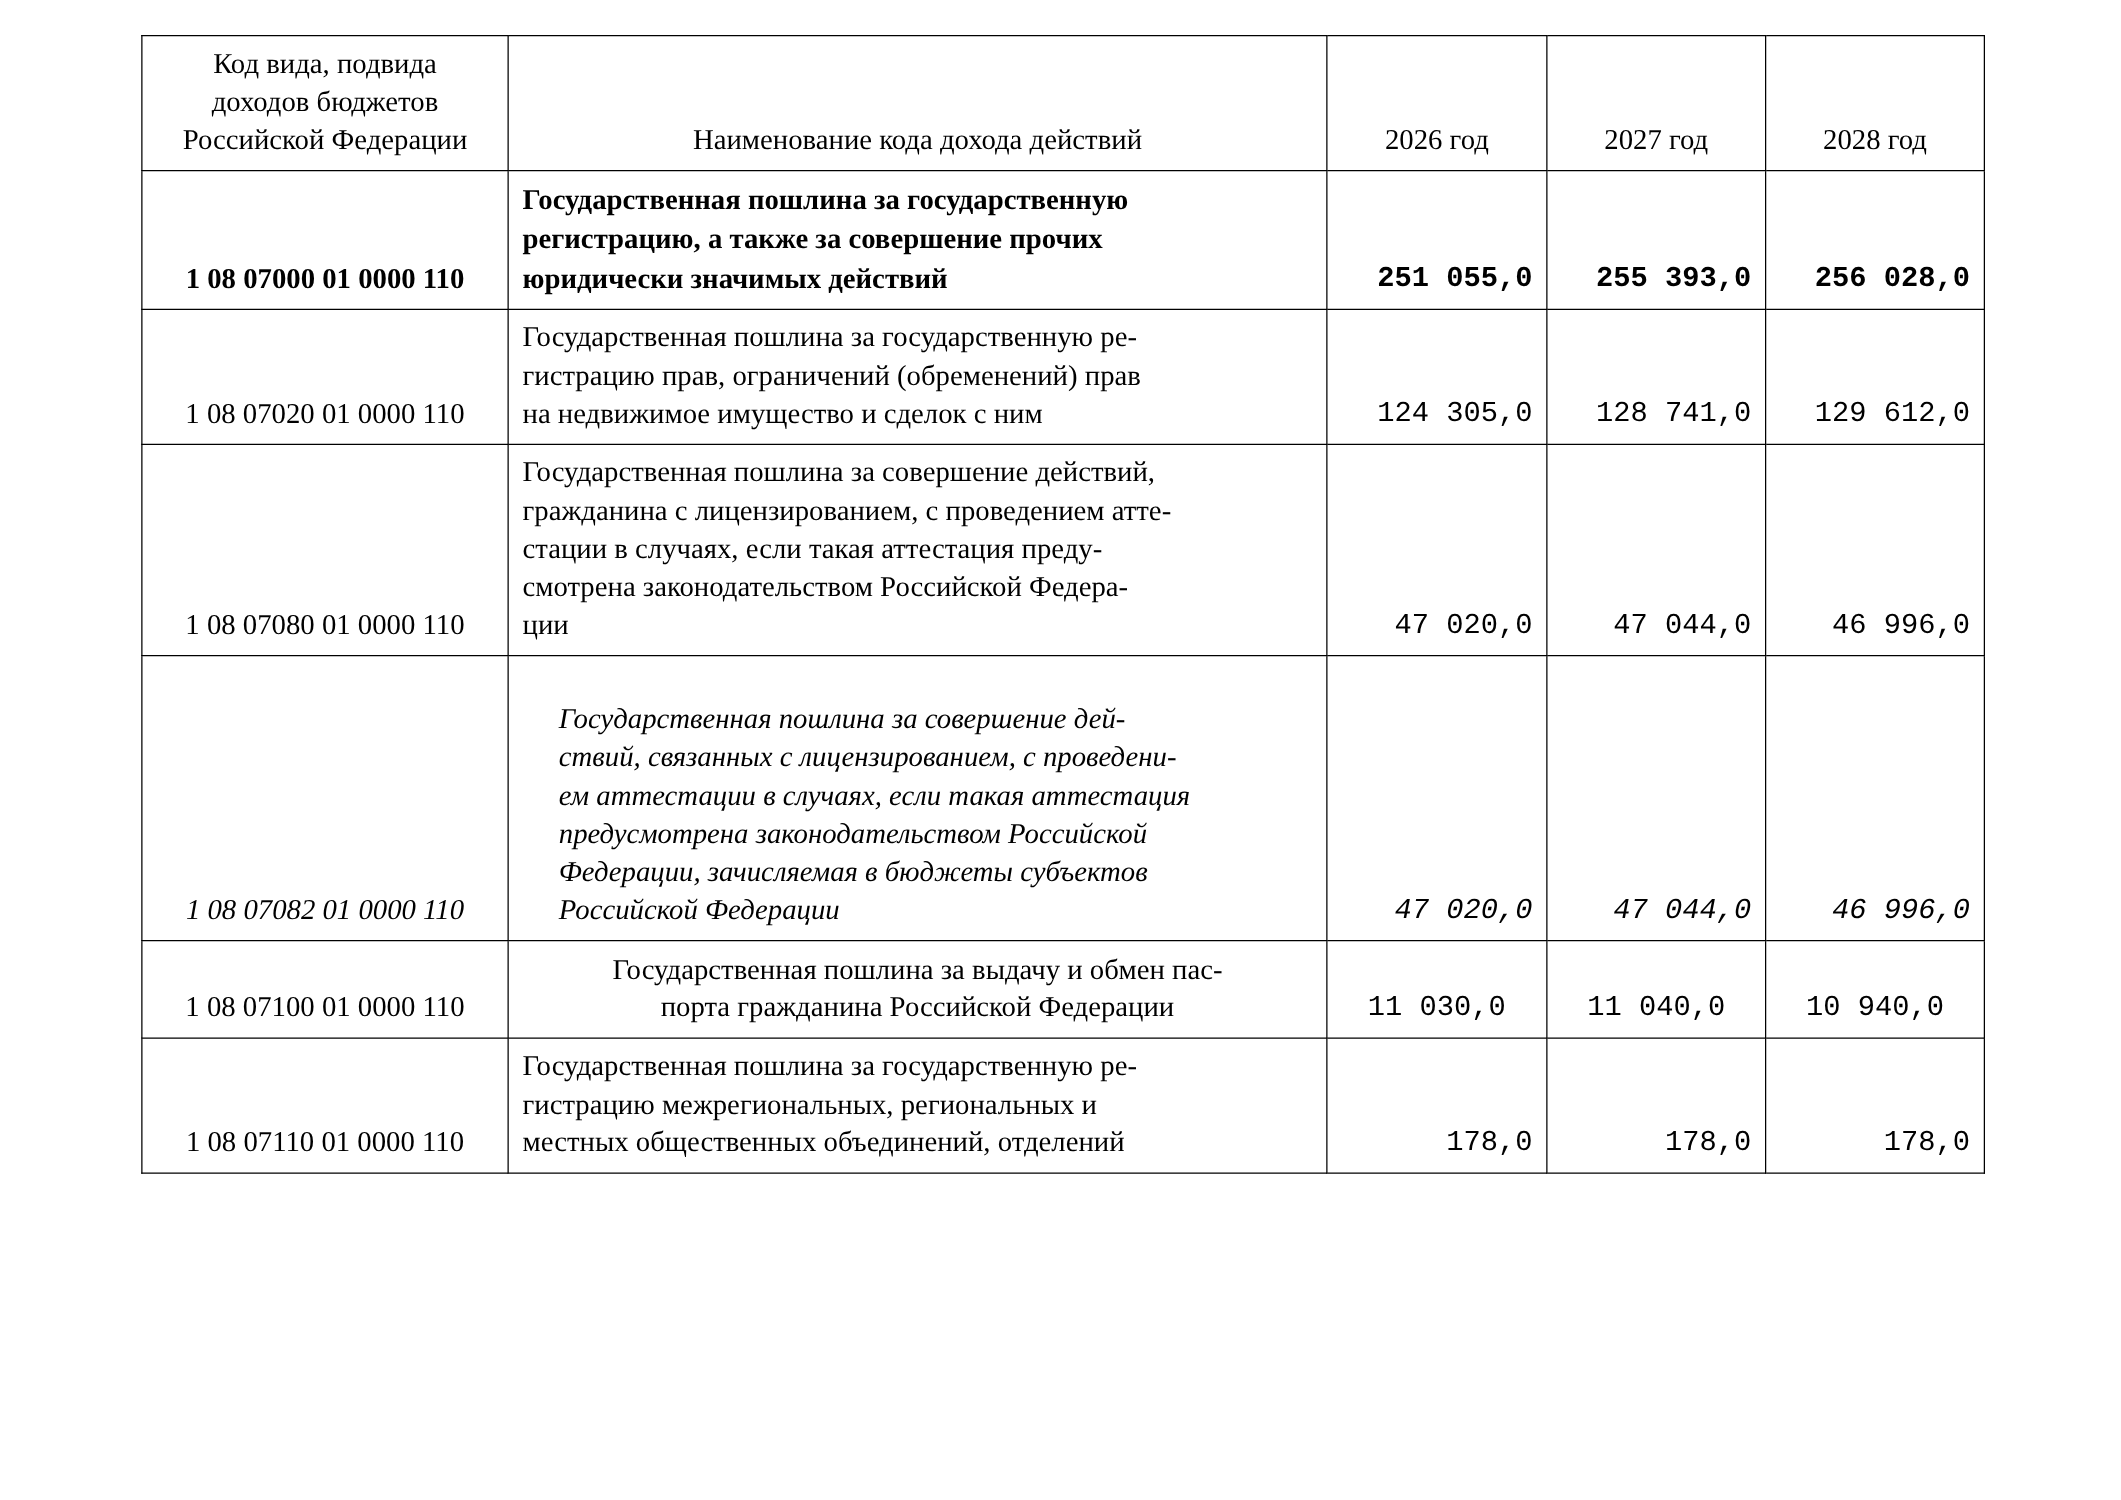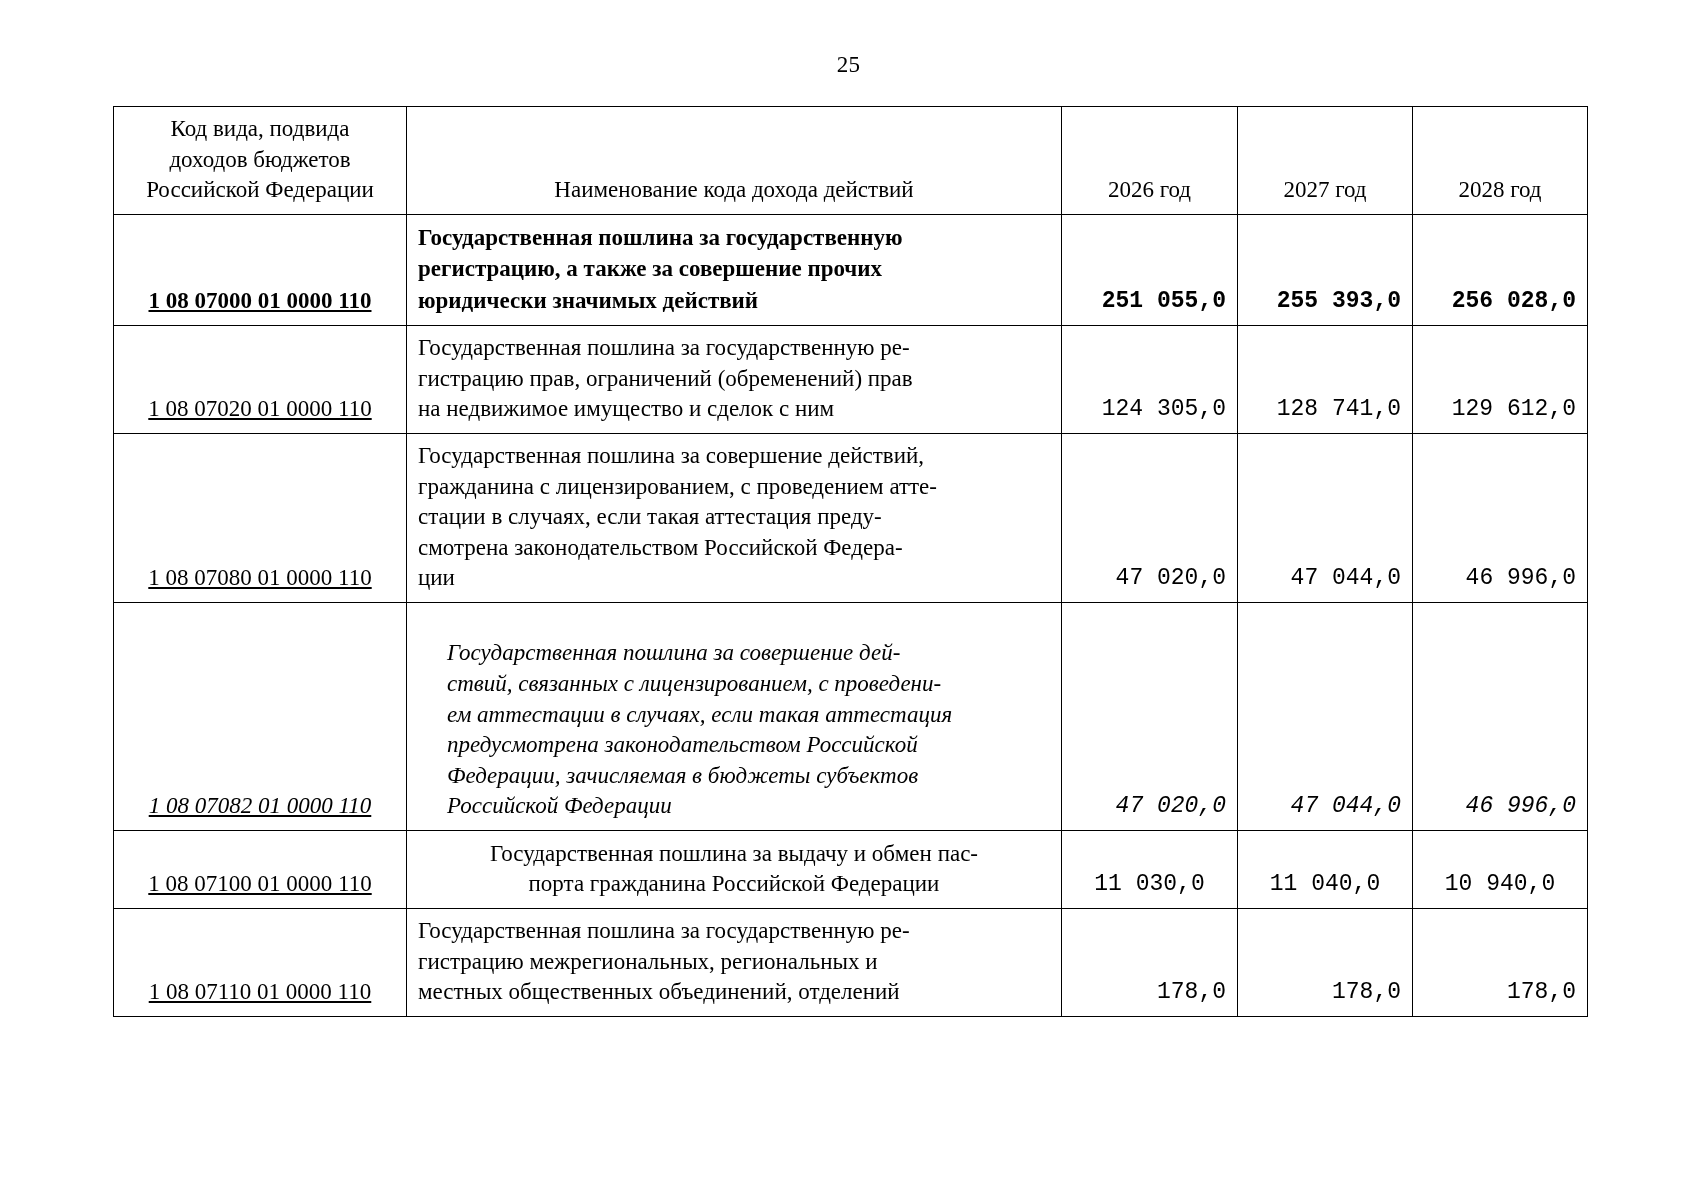--- a/index.html
+++ b/index.html
@@ -58,21 +58,20 @@
     padding-top: 16px;
     padding-bottom: 16px;
     line-height: 1.34;
   }
   .hdr-code { white-space: pre-line; }
 
   td.code {
     text-align: center;
     vertical-align: bottom;
     white-space: nowrap;
-    text-decoration: underline;
   }
   td.name {
     text-align: left;
     vertical-align: top;
   }
   td.num {
     text-align: right;
     vertical-align: bottom;
     white-space: nowrap;
     padding-right: 14px;
@@ -89,21 +88,20 @@
   tr.r-5 td    { height: 152px; }
   tr.r-7 td    { height: 212px; }
   tr.r-2 td    { height: 62px; text-align: center; }
   tr.r-last td { height: 92px; }
 </style>
 </head>
 <body>
 
 <div class="page">
 
-  <div class="page-number">25</div>
 
   <div class="table-wrap">
     <table class="budget">
       <colgroup>
         <col class="c-code">
         <col class="c-name">
         <col class="c-y1">
         <col class="c-y2">
         <col class="c-y3">
       </colgroup>

